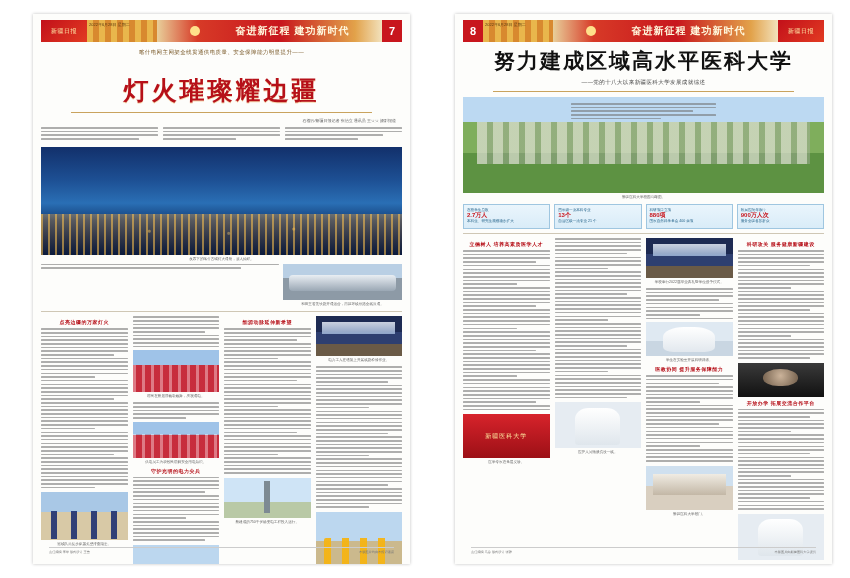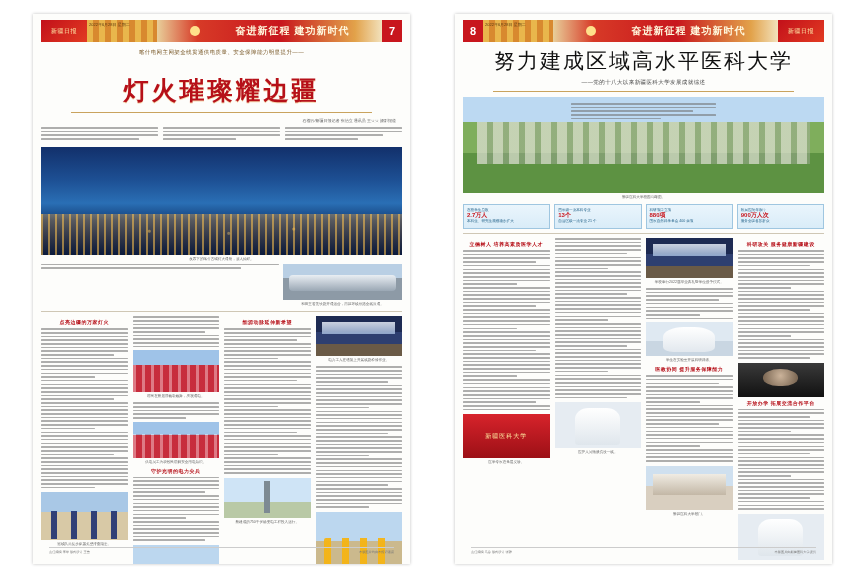--- a/index.html
+++ b/index.html
@@ -109,21 +109,21 @@
     font-size: 25px;
     font-weight: bold;
     color: #b61019;
     letter-spacing: 3px;
     margin-top: 18px;
     text-shadow: 0 1px 0 #f6d9b0;
   }
   .headline-r {
     text-align: center;
     font-size: 21px;
-    font-weight: normal;
+    font-weight: bold;
     color: #111;
     letter-spacing: 2px;
     margin-top: 5px;
   }
   .subhead {
     text-align: center;
     font-size: 5.5px;
     color: #444;
     margin-top: 4px;
     letter-spacing: .4px;

